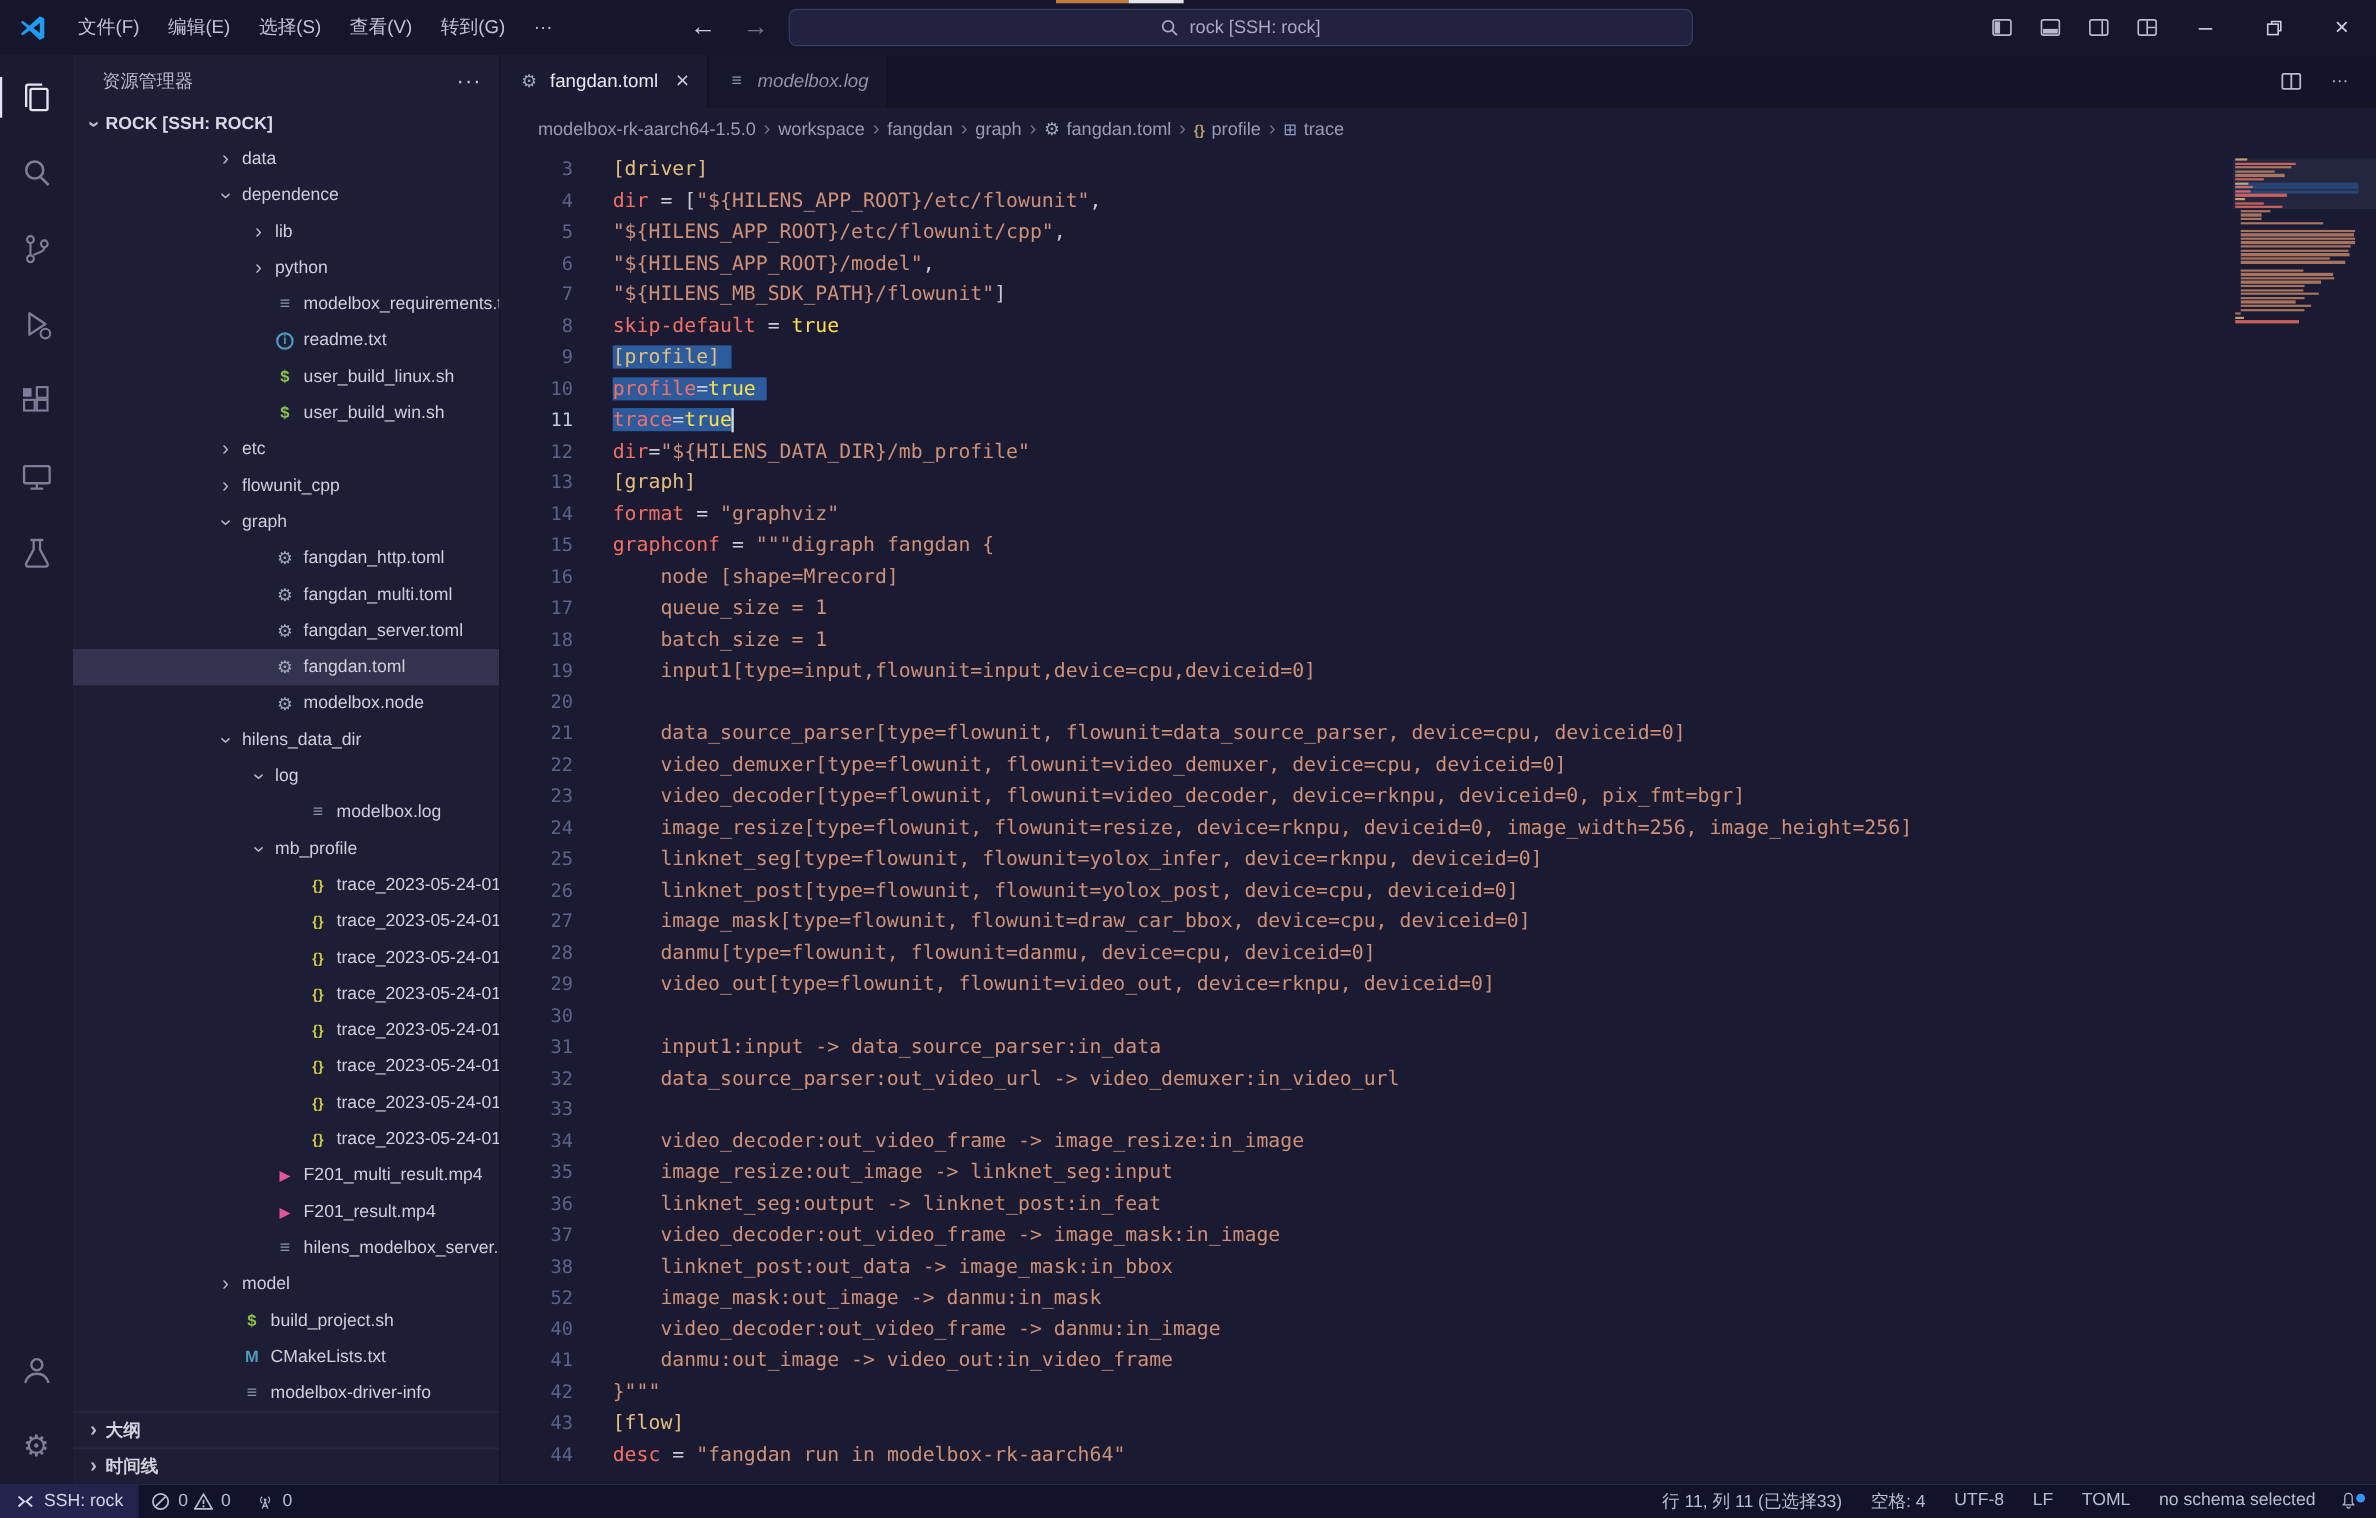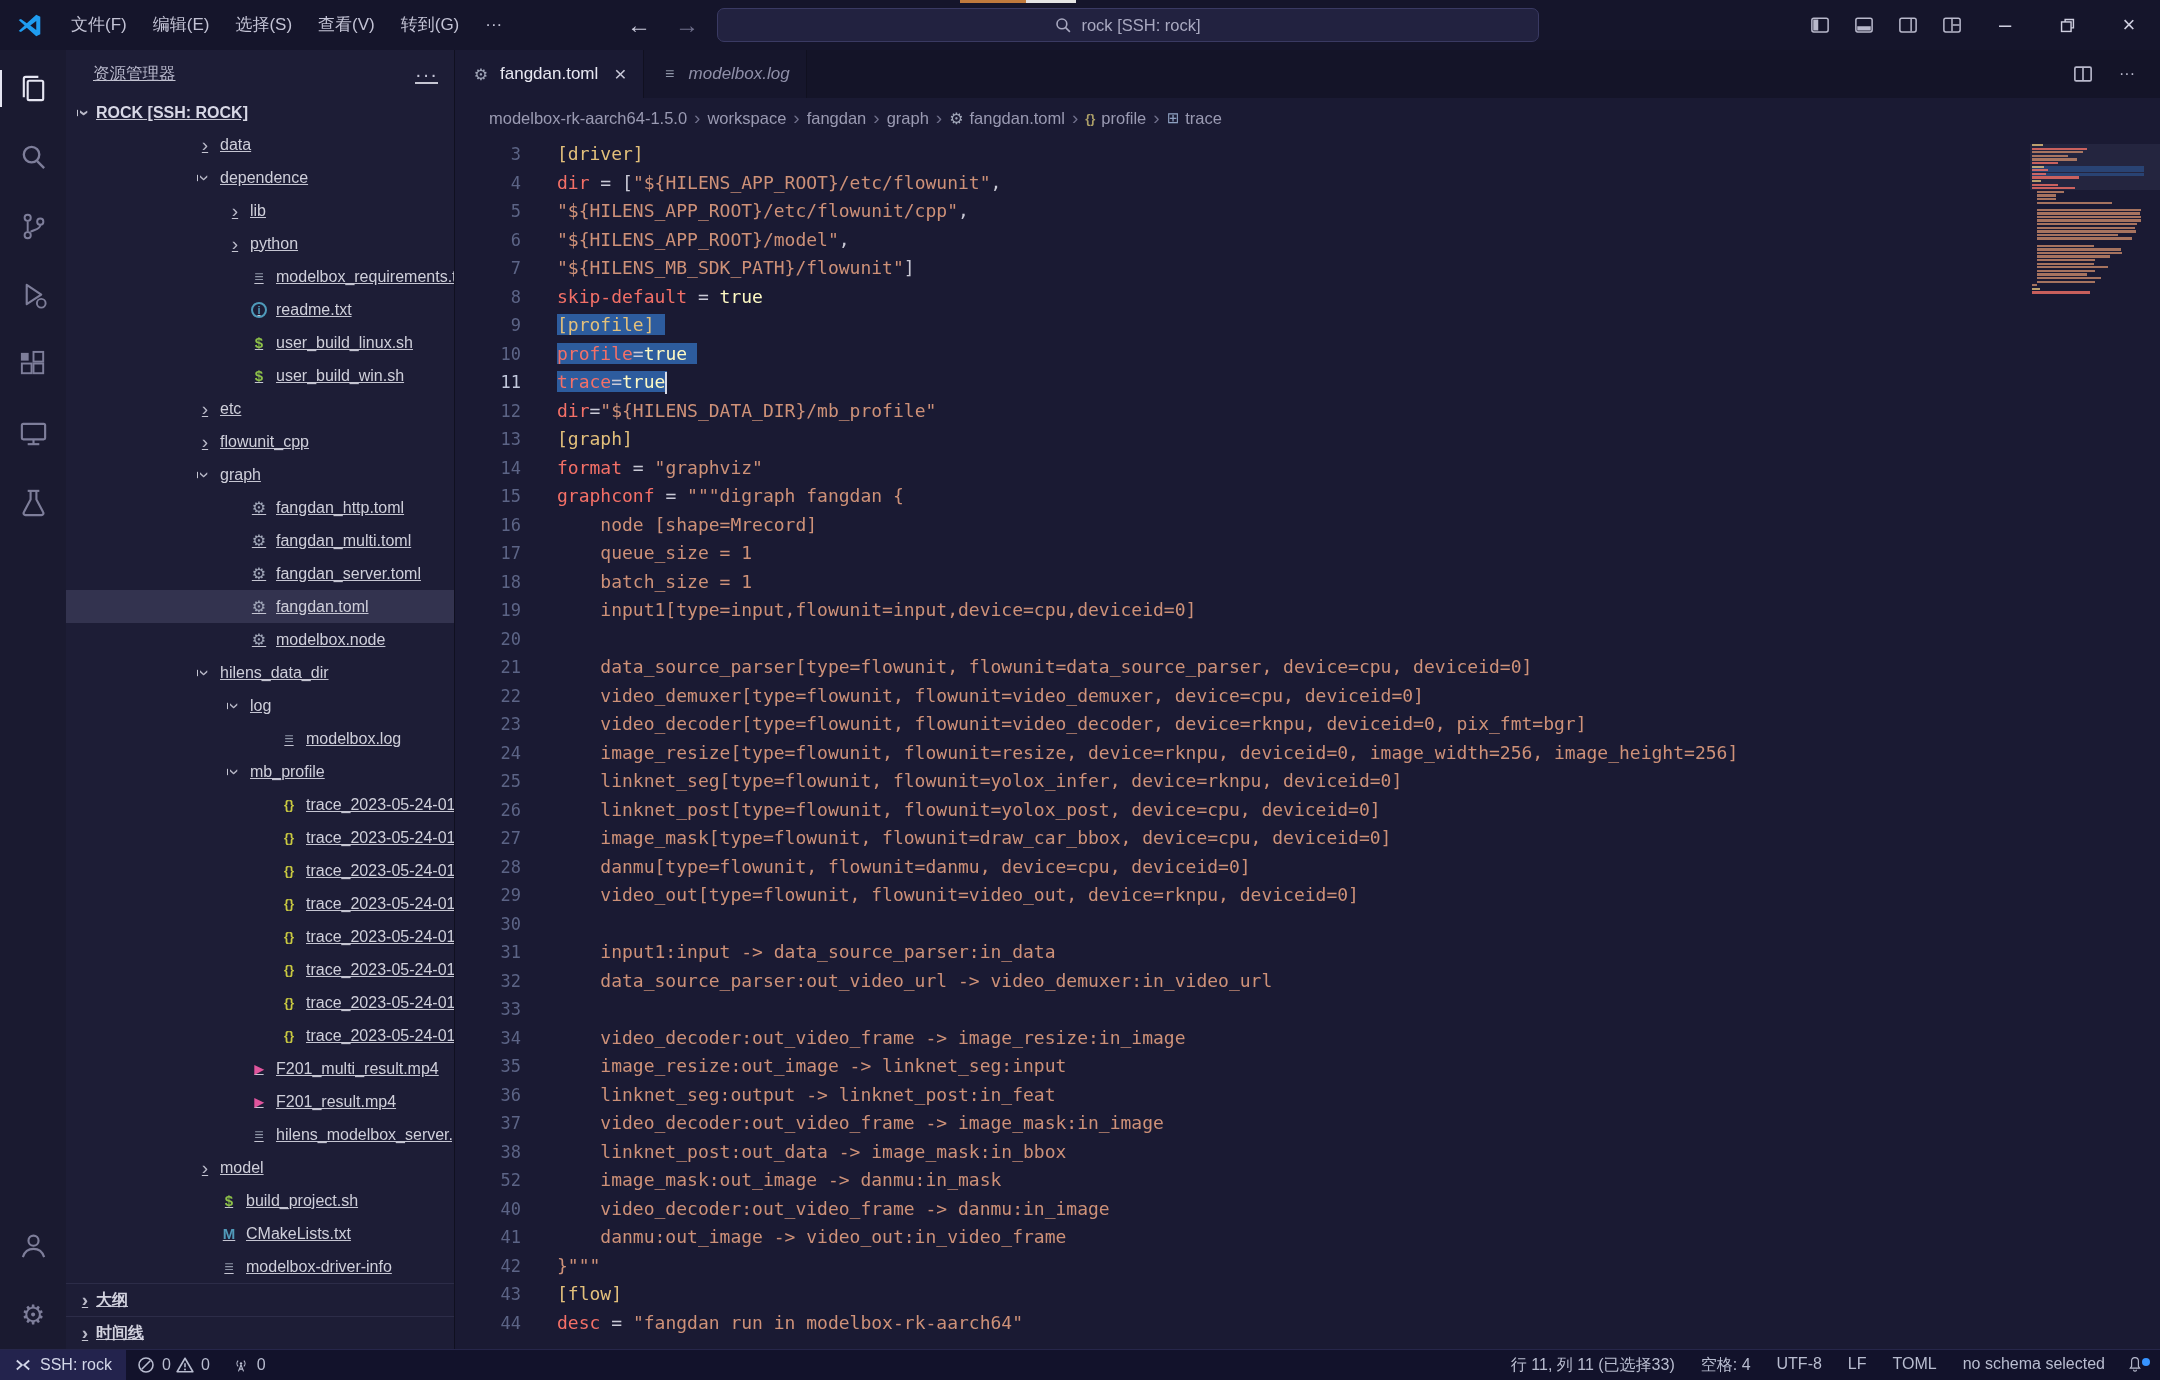--- a/index.html
+++ b/index.html
@@ -28,21 +28,21 @@
   
   #activitybar { width:66px; background:#1a1a30; display:flex; flex-direction:column; align-items:center; padding-top:4px; }
   .ab-item { width:66px; height:69px; display:flex; align-items:center; justify-content:center; color:#7e7e9a; position:relative; }
   .ab-item.active { color:#e6e6f2; }
   .ab-item.active::before { content:''; position:absolute; left:0; top:16px; bottom:16px; width:2px; background:#e6e6f2; }
   .ab-bottom { margin-top:auto; }
   .ab-item svg { width:31px; height:31px; }
   .ab-gear { font-size:27px; }
 
   
-  #sidebar { width:389px; background:#1d1d36; border-right:1px solid #101020; display:flex; flex-direction:column; overflow:hidden;text-decoration:underline; }
+  #sidebar { width:389px; background:#1d1d36; border-right:1px solid #101020; display:flex; flex-direction:column; overflow:hidden; }
   .sb-header { height:48px; display:flex; align-items:center; padding:0 16px 0 27px; color:#b9b9cc; font-size:16.5px; flex:none; }
   .sb-more { margin-left:auto; color:#c3c3d5; font-size:20px; letter-spacing:1px; }
   .section-header { height:30px; display:flex; align-items:center; font-weight:bold; color:#d8d8e6; font-size:16px; padding-left:8px; flex:none; }
   #tree { overflow:hidden; flex:none; }
   .tree-row { height:33px; display:flex; align-items:center; color:#cfcfda; font-size:16px; white-space:nowrap; overflow:hidden; }
   .tree-row.selected { background:#33334f; }
   .twistie { width:22px; flex:none; font-size:19px; color:#b9b9c8; display:inline-flex; justify-content:center; }
   .twistie.open { transform:rotate(90deg); }
   .file-icon { width:26px; flex:none; display:inline-flex; justify-content:center; align-items:center; font-size:15px; font-weight:bold; }
   .ic-gear { color:#a0a6b8; font-weight:normal; font-size:16px; }
@@ -79,21 +79,21 @@
   #code-area { flex:1; position:relative; overflow:hidden; padding-top:2px;
                font-family:"DejaVu Sans Mono", monospace; }
   .code-line { display:flex; height:28.5px; line-height:28.5px; }
   .ln { width:66px; flex:none; text-align:right; color:#5c6486; font-size:17px; }
   .ln.active { color:#c2c8dc; }
   .lc { padding-left:36px; white-space:pre; font-size:18px; color:#d4d4d4; }
   .tk-s { color:#e3c07b; }
   .tk-k { color:#f47067; }
   .tk-o { color:#c9c9d6; }
   .tk-v { color:#ce9178; }
-  .tk-b { color:#fef9c3; }
+  .tk-b { color:#fde047; }
   .sel { background:#2d5c9e; }
   .sel-nl { padding-right:10px; }
   .cursor { display:inline-block; width:2px; height:22px; background:#d6dae6; vertical-align:middle; }
 
   #minimap { position:absolute; top:6px; right:16px; width:112px; }
   .mm-row { height:3px; margin-bottom:0.6px; }
   .mm-sel { background:rgba(45,92,158,0.55); }
   .mm-bar { display:block; height:2.3px; opacity:0.8; }
   #mm-slider { position:absolute; top:6px; right:0; width:130px; height:46px; background:rgba(130,140,180,0.10); }
 

